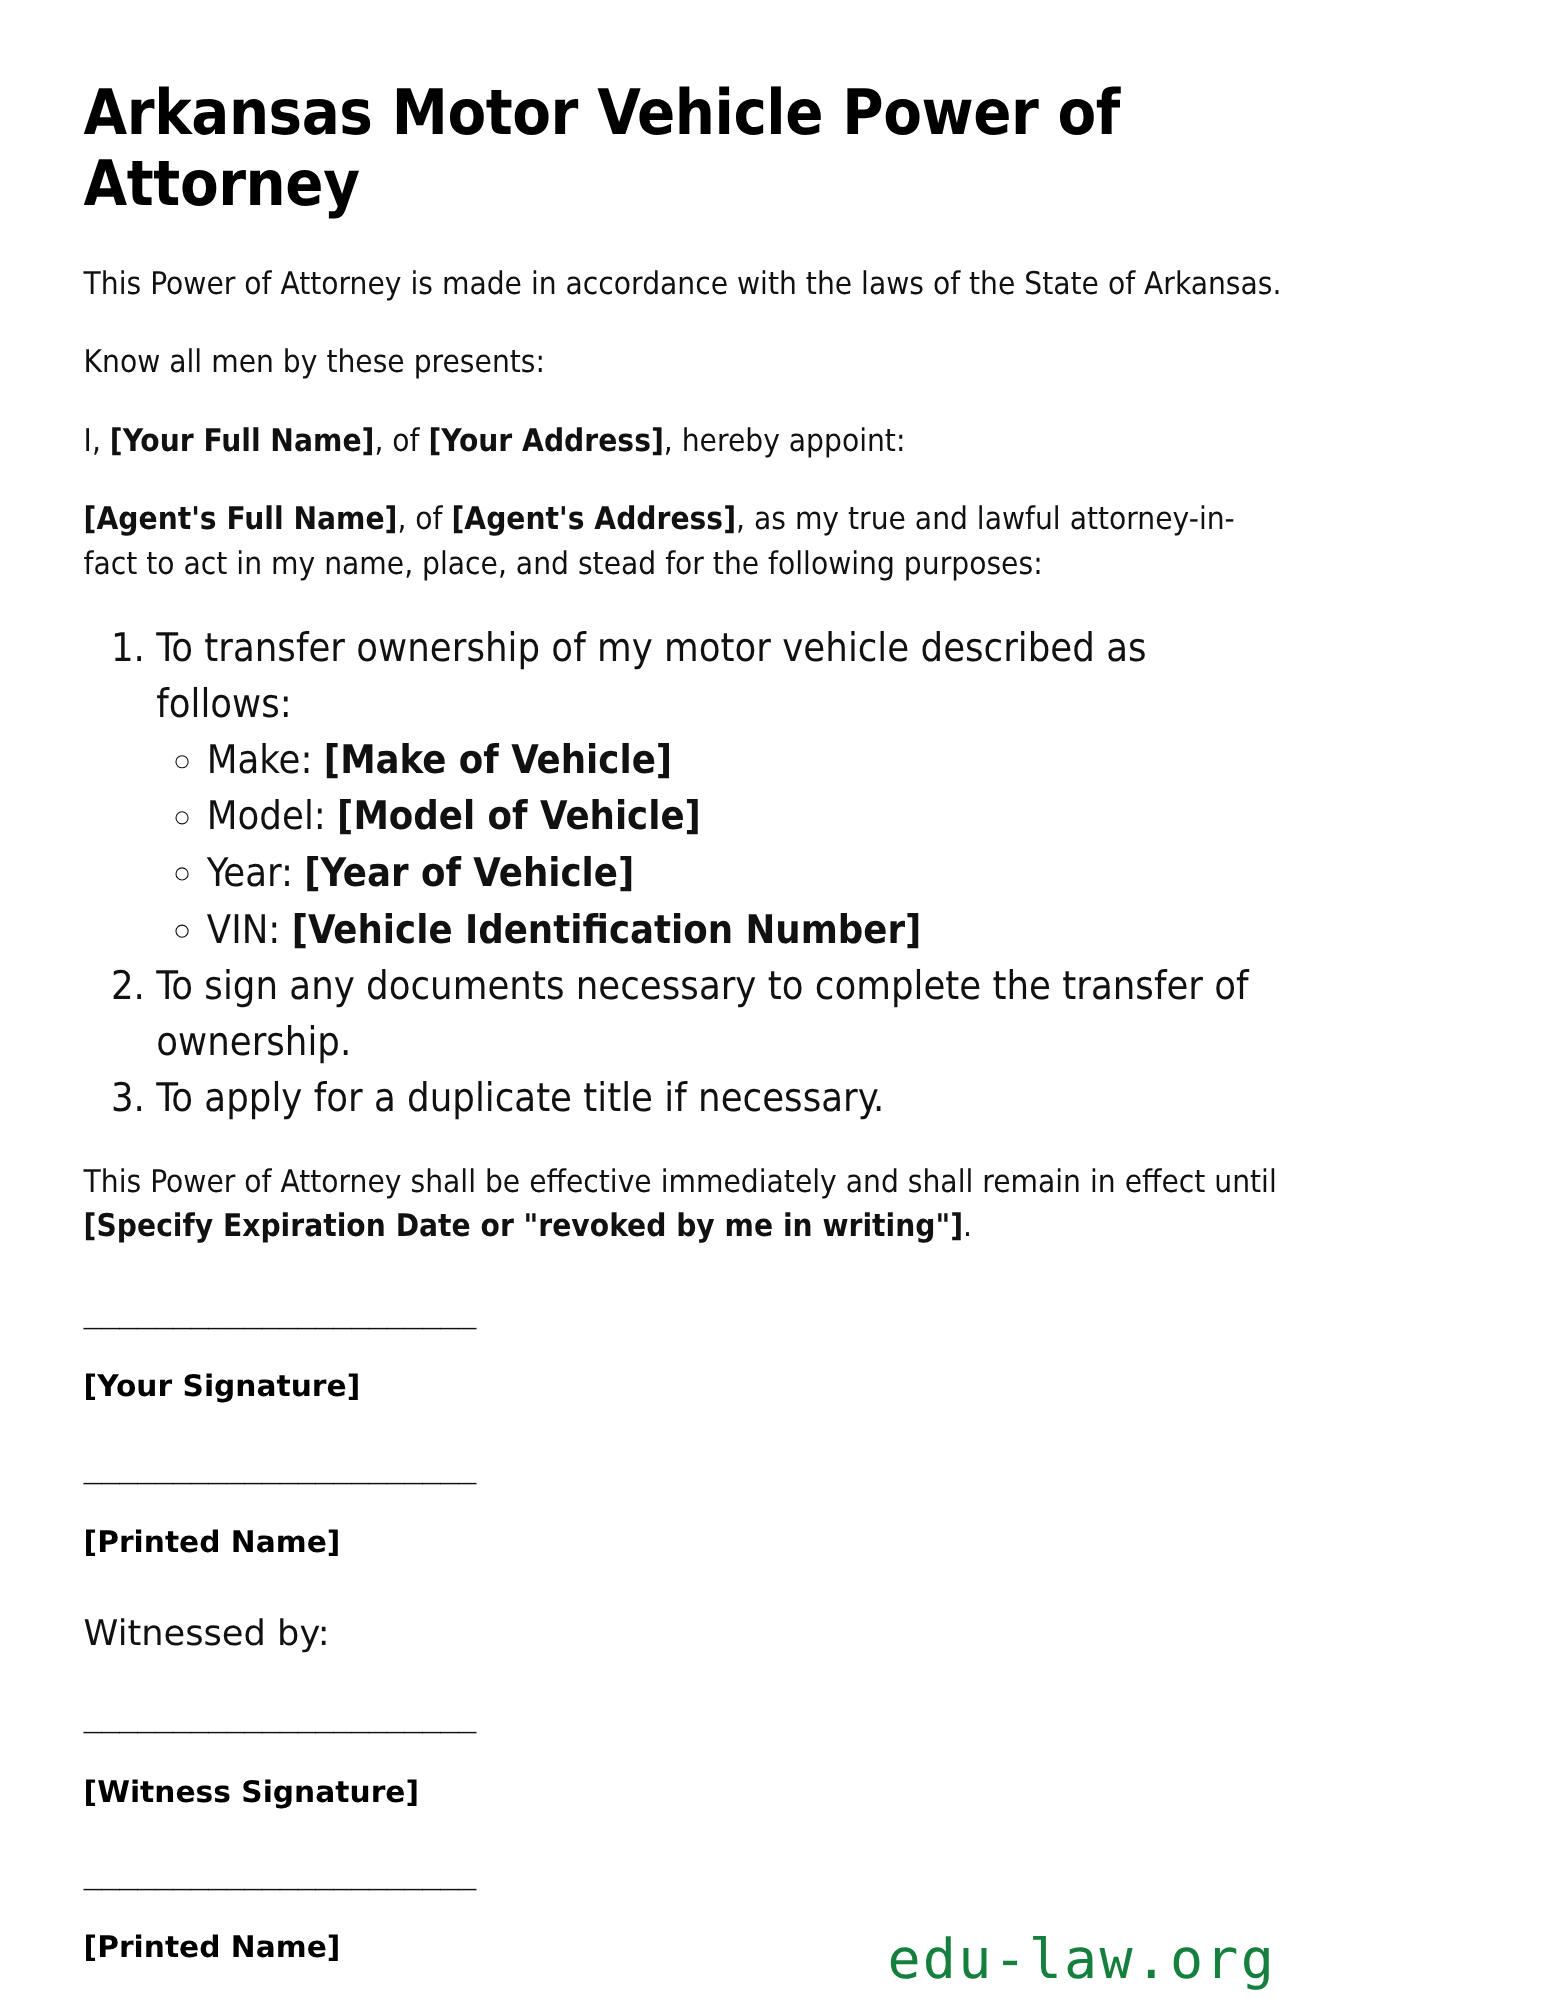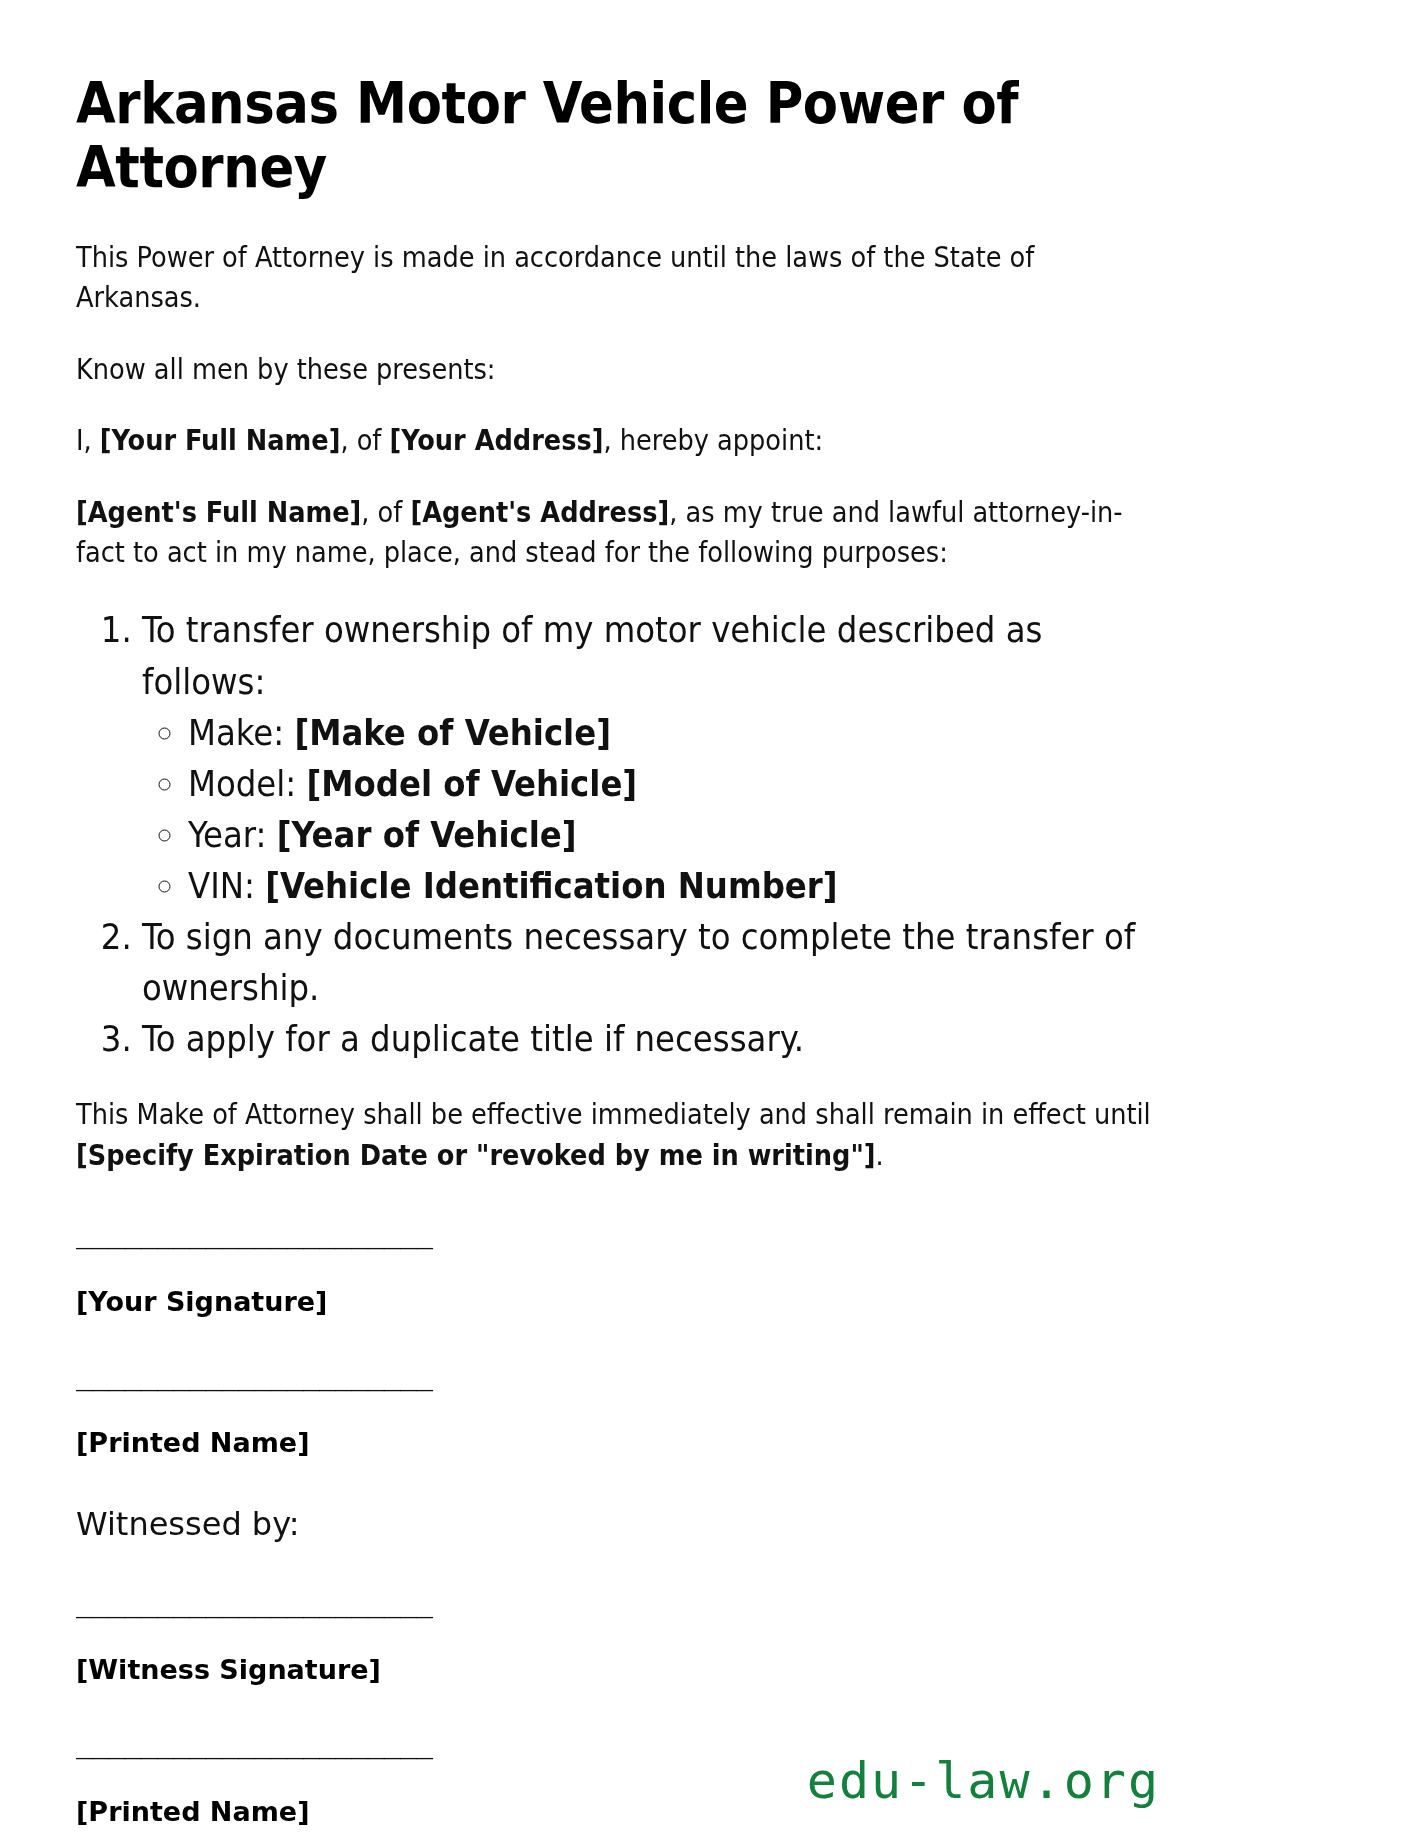--- a/index.html
+++ b/index.html
@@ -112,21 +112,21 @@
   }
 </style>
 </head>
 <body>
 
 <div class="page">
   <div class="doc">
 
     <h1 class="doc-title">Arkansas Motor Vehicle Power of Attorney</h1>
 
-    <p class="p">This Power of Attorney is made in accordance until the laws of the State of Arkansas.</p>
+    <p class="p">This Power of Attorney is made in accordance with the laws of the State of Arkansas.</p>
 
     <p class="p">Know all men by these presents:</p>
 
     <p class="p"><span>I, </span><b>[Your Full Name]</b><span>, of </span><b>[Your Address]</b><span>, hereby appoint:</span></p>
 
     <p class="p"><b>[Agent's Full Name]</b><span>, of </span><b>[Agent's Address]</b><span>, as my true and lawful attorney-in-fact to act in my name, place, and stead for the following purposes:</span></p>
 
     <ol class="main-list">
       <li>
         <span>To transfer ownership of my motor vehicle described as follows:</span>
@@ -134,21 +134,21 @@
           <li><span>Make: </span><b>[Make of Vehicle]</b></li>
           <li><span>Model: </span><b>[Model of Vehicle]</b></li>
           <li><span>Year: </span><b>[Year of Vehicle]</b></li>
           <li><span>VIN: </span><b>[Vehicle Identification Number]</b></li>
         </ul>
       </li>
       <li>To sign any documents necessary to complete the transfer of ownership.</li>
       <li>To apply for a duplicate title if necessary.</li>
     </ol>
 
-    <p class="p"><span>This Make of Attorney shall be effective immediately and shall remain in effect until </span><b>[Specify Expiration Date or "revoked by me in writing"]</b><span>.</span></p>
+    <p class="p"><span>This Power of Attorney shall be effective immediately and shall remain in effect until </span><b>[Specify Expiration Date or "revoked by me in writing"]</b><span>.</span></p>
 
 
 
     <div class="gap-sm"></div>
 
     <p class="sig-line">______________________</p>
     <p class="sig-label">[Your Signature]</p>
 
     <p class="sig-line">______________________</p>
     <p class="sig-label">[Printed Name]</p>

